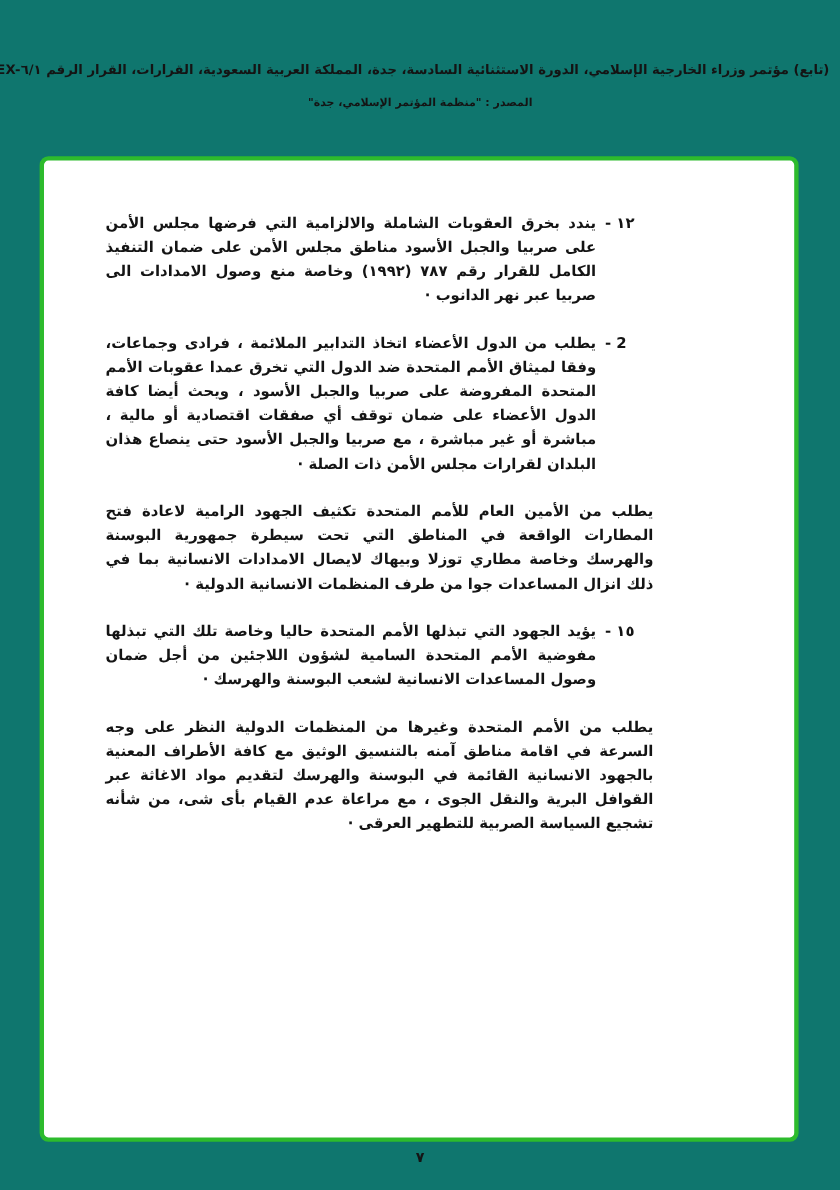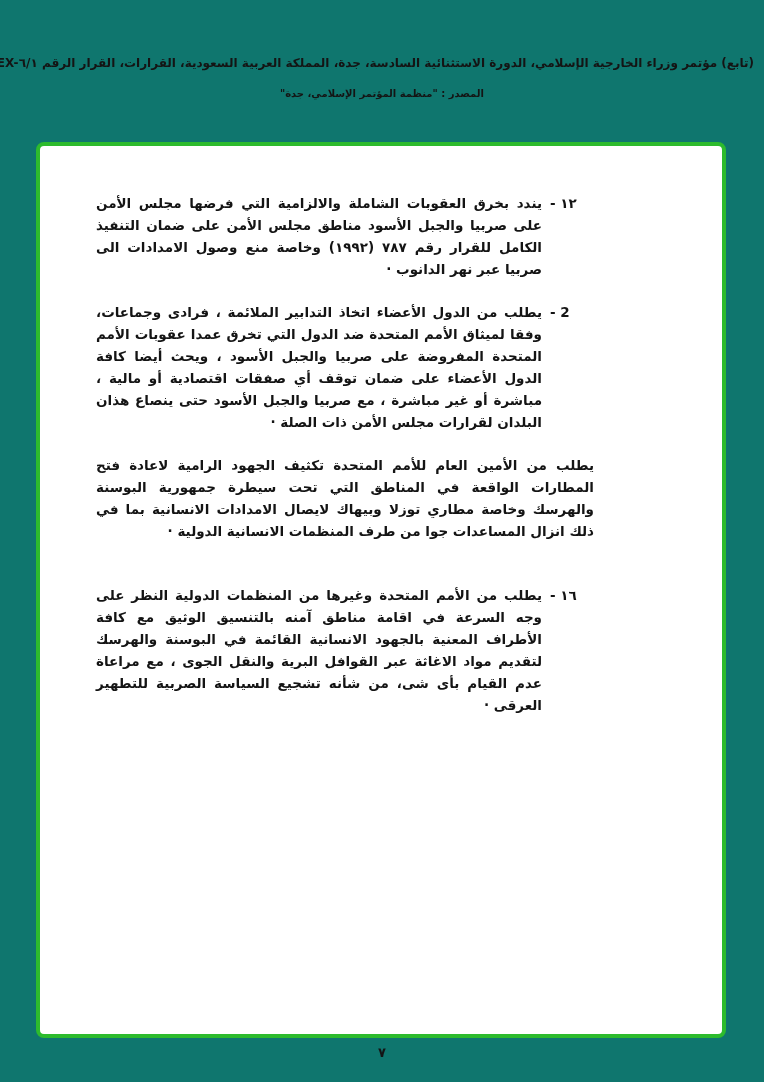--- a/index.html
+++ b/index.html
@@ -112,24 +112,28 @@
     </div>
 
     <div class="item">
       <div class="item-body">
         <span class="u">يطلب</span>
         <span>من الأمين العام للأمم المتحدة تكثيف الجهود الرامية لاعادة فتح المطارات الواقعة في المناطق التي تحت سيطرة جمهورية البوسنة والهرسك وخاصة مطاري توزلا وبيهاك لايصال الامدادات الانسانية بما في ذلك انزال المساعدات جوا من طرف المنظمات الانسانية الدولية ·</span>
       </div>
     </div>
 
     <div class="item">
+      <div class="item-num">١٥ -</div>
+      <div class="item-body">
+        <span class="u">يؤيد الجهود</span>
+        <span>التي تبذلها الأمم المتحدة حاليا وخاصة تلك التي تبذلها مفوضية الأمم المتحدة السامية لشؤون اللاجئين من أجل ضمان وصول المساعدات الانسانية لشعب البوسنة والهرسك ·</span>
+      </div>
     </div>
 
     <div class="item">
-      <div class="item-num">١٦ -</div>
       <div class="item-body">
         <span class="u">يطلب</span>
         <span>من الأمم المتحدة وغيرها من المنظمات الدولية النظر على وجه السرعة في اقامة مناطق آمنه بالتنسيق الوثيق مع كافة الأطراف المعنية بالجهود الانسانية القائمة في البوسنة والهرسك لتقديم مواد الاغاثة عبر القوافل البرية والنقل الجوى ، مع مراعاة عدم القيام بأى شى، من شأنه تشجيع السياسة الصربية للتطهير العرقى ·</span>
       </div>
     </div>
 
   </div>
 
   <div class="page-number">٧</div>
 

